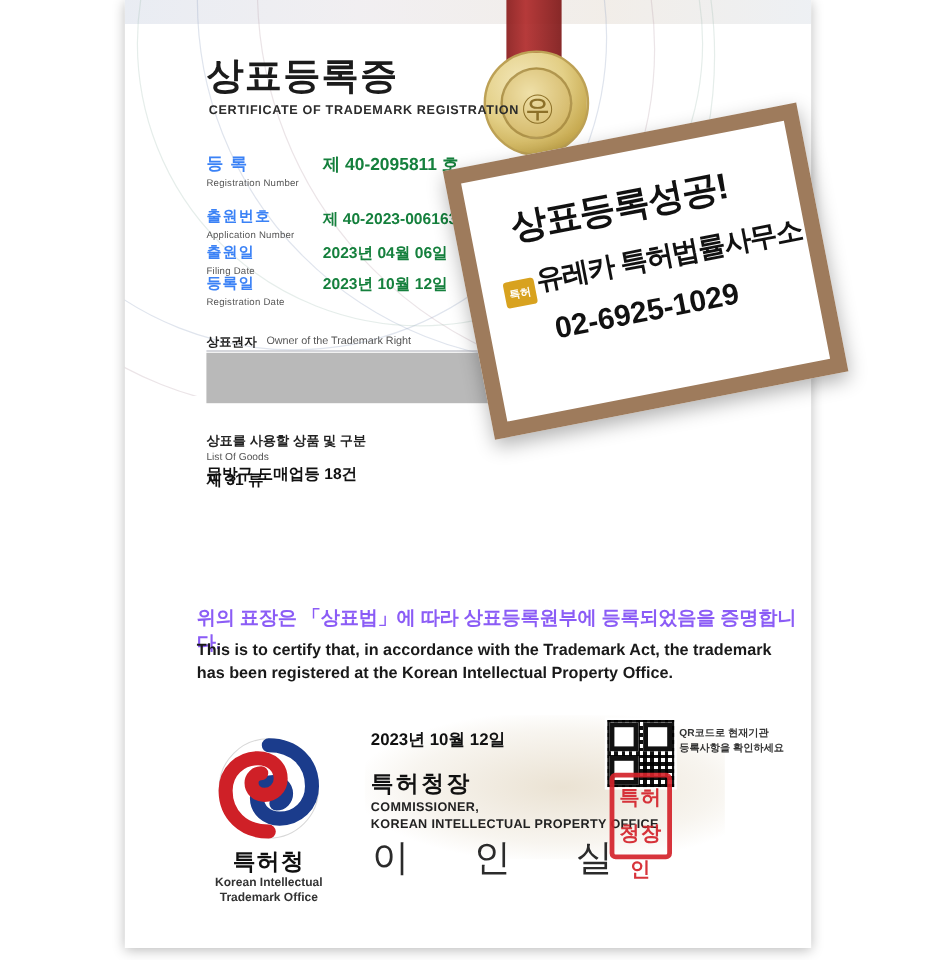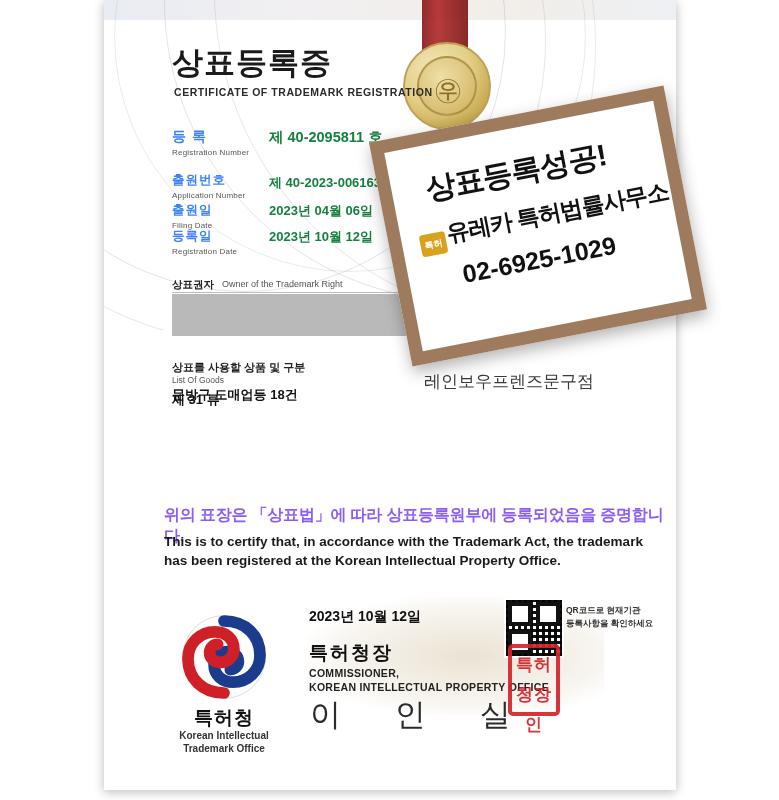--- a/index.html
+++ b/index.html
@@ -472,21 +472,20 @@
   <div class="owner-label-ko">상표권자</div>
   <div class="owner-label-en">Owner of the Trademark Right</div>
   <div class="rule"></div>
   <div class="owner-redaction"></div>
 
   <div class="goods-ko">상표를 사용할 상품 및 구분</div>
   <div class="goods-en">List Of Goods</div>
   <div class="goods-class">제 31 류</div>
   <div class="goods-desc">문방구 도매업등 18건</div>
 
-  <div class="mark-text">레인보우프렌즈문구점</div>
 
   <div class="certify-ko">위의 표장은 「상표법」에 따라 상표등록원부에 등록되었음을 증명합니다.</div>
   <div class="certify-en1">This is to certify that, in accordance with the Trademark Act, the trademark</div>
   <div class="certify-en2">has been registered at the Korean Intellectual Property Office.</div>
 
   <div class="sig-bg"></div>
 
   <svg class="emblem" viewBox="0 0 100 100">
     <circle cx="50" cy="50" r="46" fill="none" stroke="#d8d8d8" stroke-width="1"></circle>
     <path d="M50 10 C74 10 90 26 90 48 C90 66 76 78 60 78 C48 78 39 70 39 59 C39 50 46 44 54 44 C61 44 66 49 66 55 C66 60 62 64 57 64" fill="none" stroke="#1b3c8c" stroke-width="13" stroke-linecap="round"></path>

